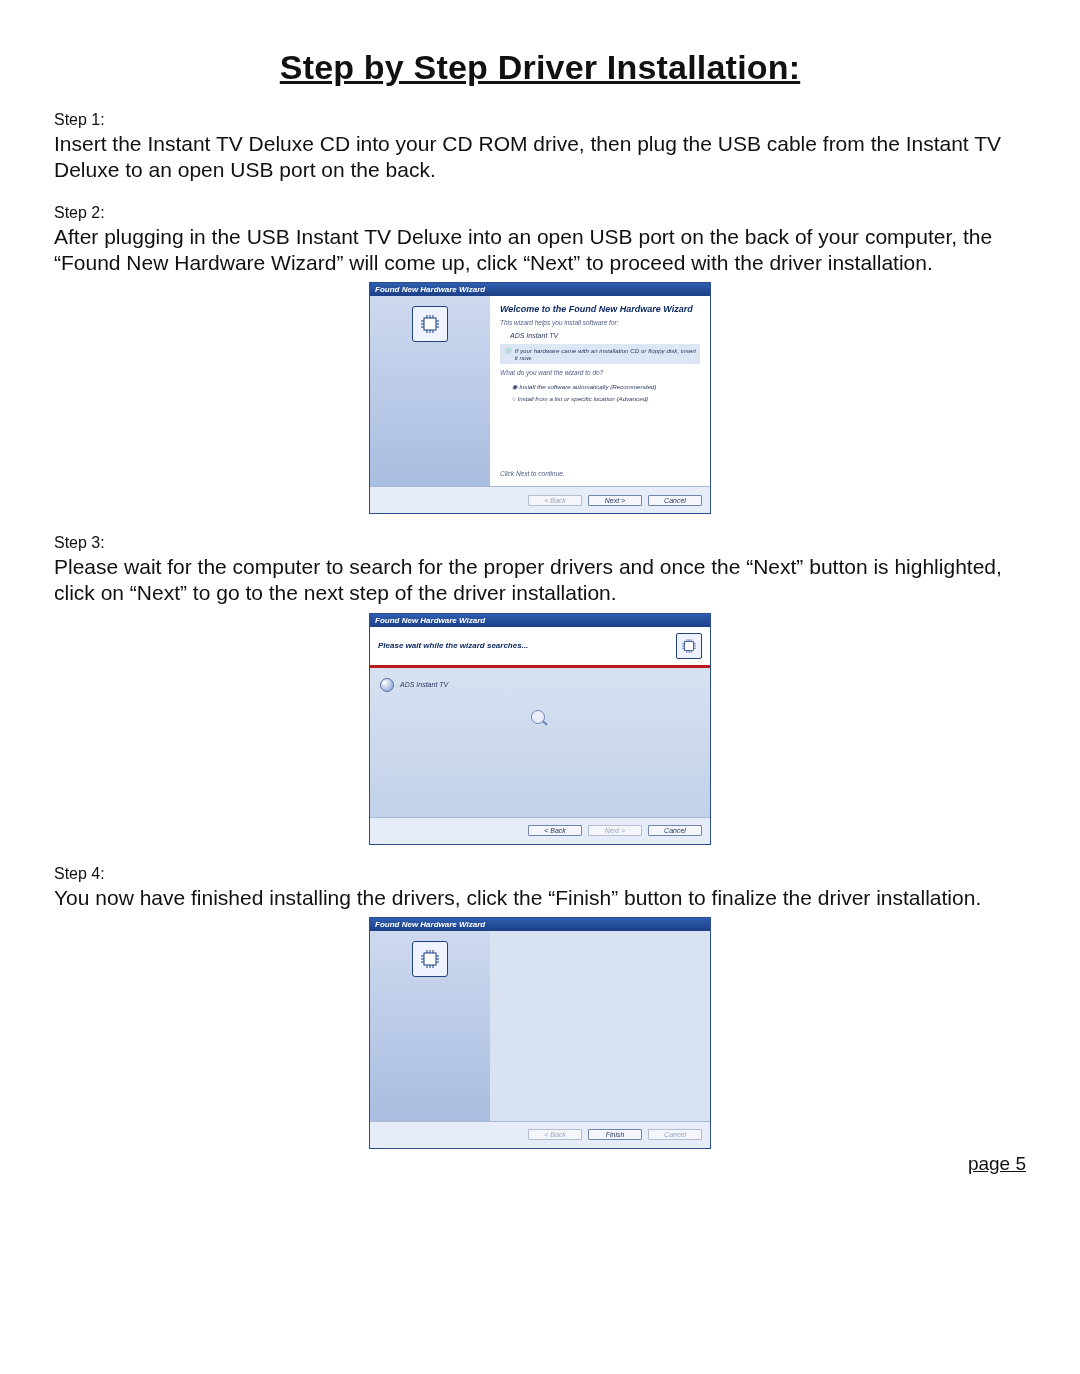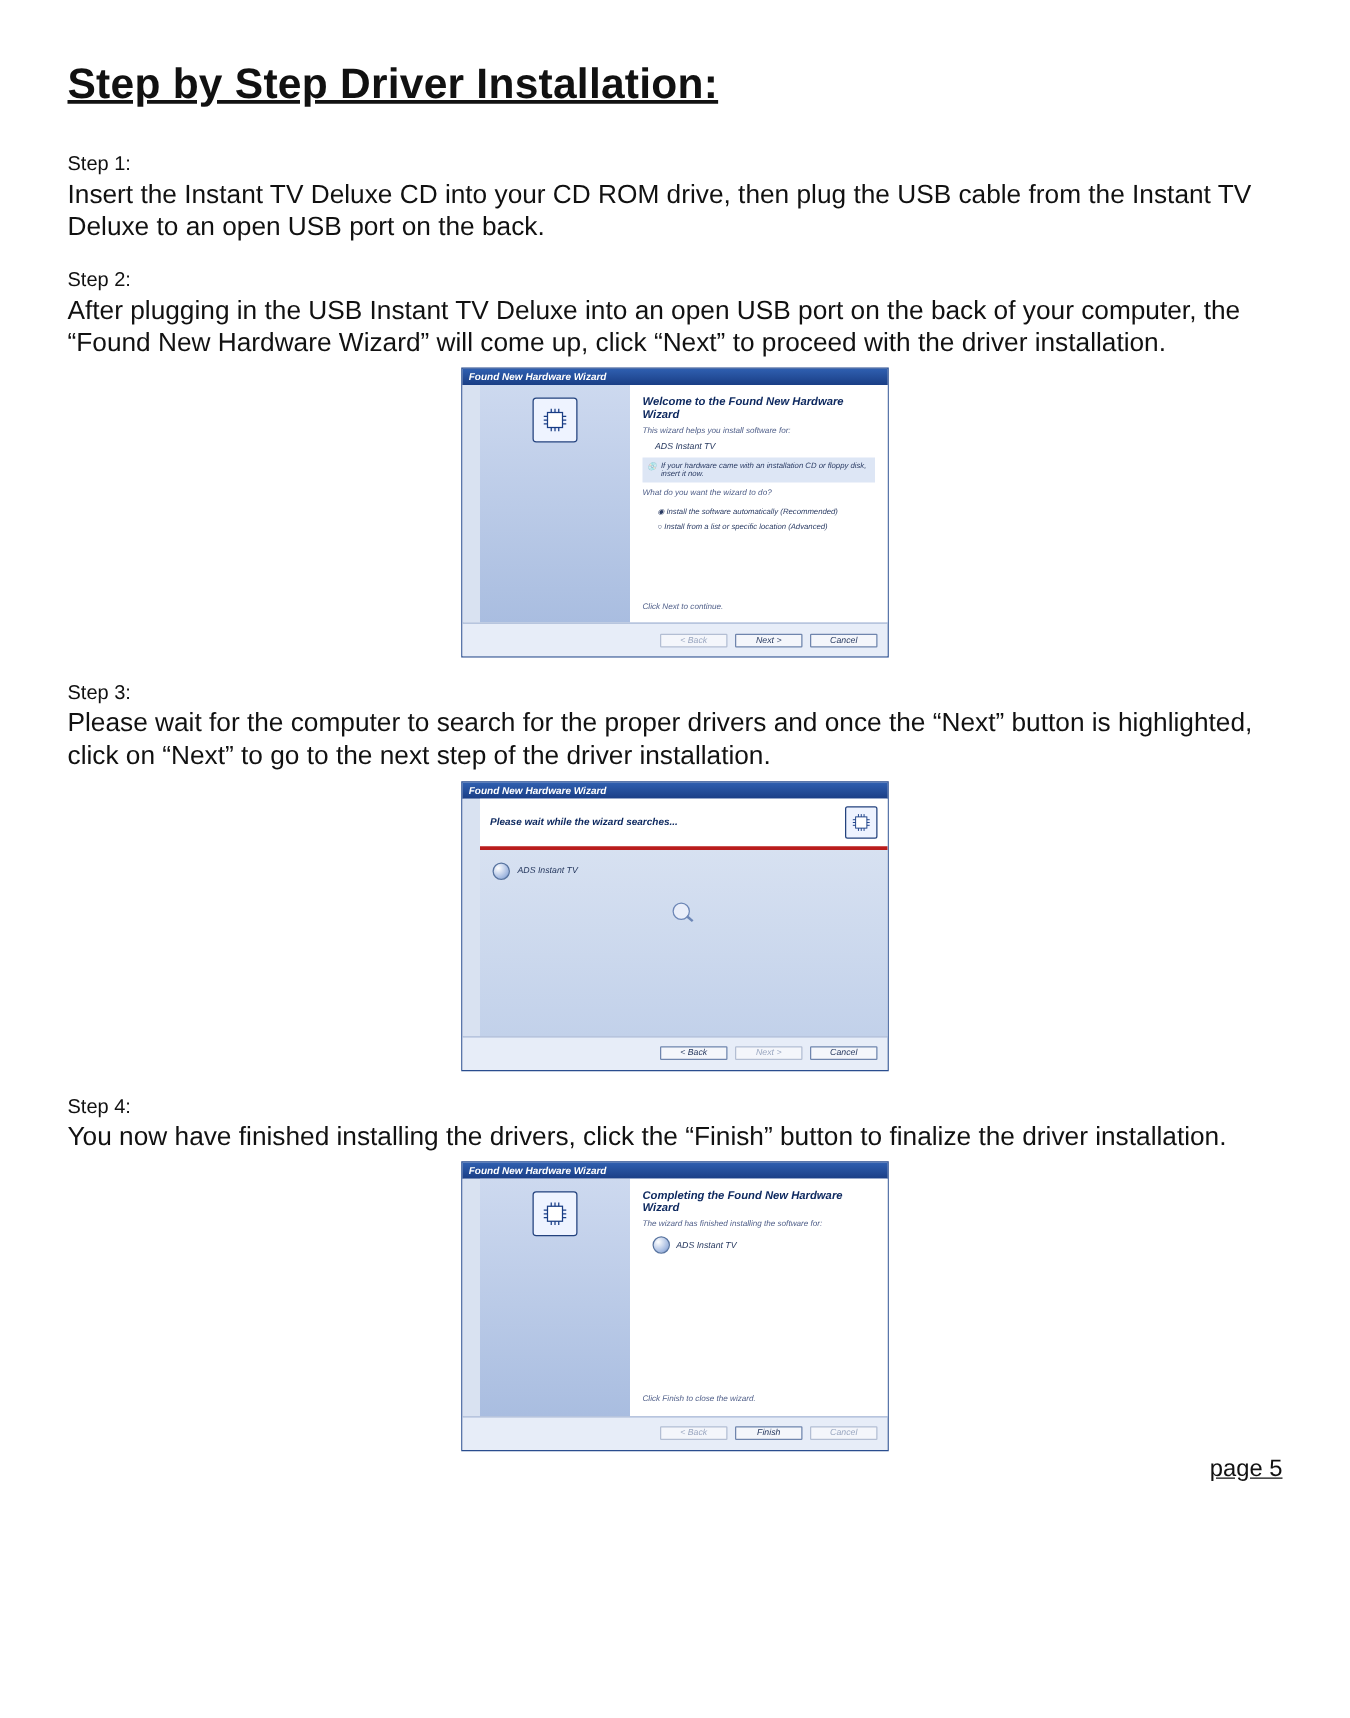--- a/index.html
+++ b/index.html
@@ -18,43 +18,44 @@
     font-family:Arial,Helvetica,sans-serif;
     color:var(--ink);
     box-sizing:border-box;
     padding:48px 54px 28px 54px;
   }
   h1{
     font-family:"Arial Black","Arial Bold",Arial,sans-serif;
     font-weight:900;
     font-size:34px;
     text-decoration:underline;
-    margin:0 0 36px 0;
+    margin:0 0 24px 0;
     letter-spacing:0.2px;
+    text-align:center;
   }
   .step-label{font-size:16px;margin:20px 0 2px 0;}
   .step-body{font-size:21px;line-height:1.25;margin:0 0 6px 0;}
 
   
   .wizard{
     width:340px;height:230px;
     margin:6px auto 4px auto;
     border:1px solid var(--wizard-border);
     background:var(--wizard-light);
     display:flex;flex-direction:column;
     font-size:7.5px;
     box-shadow:0 0 0 1px #9fb3d6 inset;
     font-style:italic;
   }
   .wizard .titlebar{
     background:linear-gradient(#2f5fb0,#1a3e85);
     color:#fff;font-size:8px;font-weight:bold;
     padding:2px 5px;
   }
-  .wizard .content{flex:1;display:flex;background:var(--wizard-face);padding-left:14px;}
+  .wizard .content{flex:1;display:flex;background:var(--wizard-face);}
   .wizard .sidebar{
     width:120px;background:linear-gradient(#cdd9ef,#a9bde0);
     display:flex;justify-content:center;align-items:flex-start;
     padding-top:10px;
   }
   .wizard .sidebar .logo{
     width:34px;height:34px;border:1px solid #23427e;background:#eef3ff;
     display:flex;align-items:center;justify-content:center;
     border-radius:3px;
   }
@@ -189,29 +190,20 @@
   <div class="titlebar">Found New Hardware Wizard</div>
   <div class="content">
     <div class="sidebar">
       <div class="logo">
         <svg class="chip" viewBox="0 0 24 24">
           <rect x="6" y="6" width="12" height="12" fill="#fff" stroke="#1a3e85"></rect>
           <path d="M3 9h3M3 12h3M3 15h3M18 9h3M18 12h3M18 15h3M9 3v3M12 3v3M15 3v3M9 18v3M12 18v3M15 18v3" stroke="#1a3e85" stroke-width="1"></path>
         </svg>
       </div>
     </div>
-    <div class="panel">
-      <h3>Completing the Found New Hardware Wizard</h3>
-      <div class="thin">The wizard has finished installing the software for:</div>
-      <div class="devline" style="display:flex;align-items:center;gap:5px;margin-left:8px;font-size:7px;color:#27395f;">
-        <span class="devicon"></span>
-        <span>ADS Instant TV</span>
-      </div>
-      <div class="thin" style="margin-top:auto">Click Finish to close the wizard.</div>
-    </div>
   </div>
   <div class="footer">
     <div class="wbtn disabled">&lt; Back</div>
     <div class="wbtn">Finish</div>
     <div class="wbtn disabled">Cancel</div>
   </div>
 </div>
 
 <div class="pagefoot">page 5</div>
 

